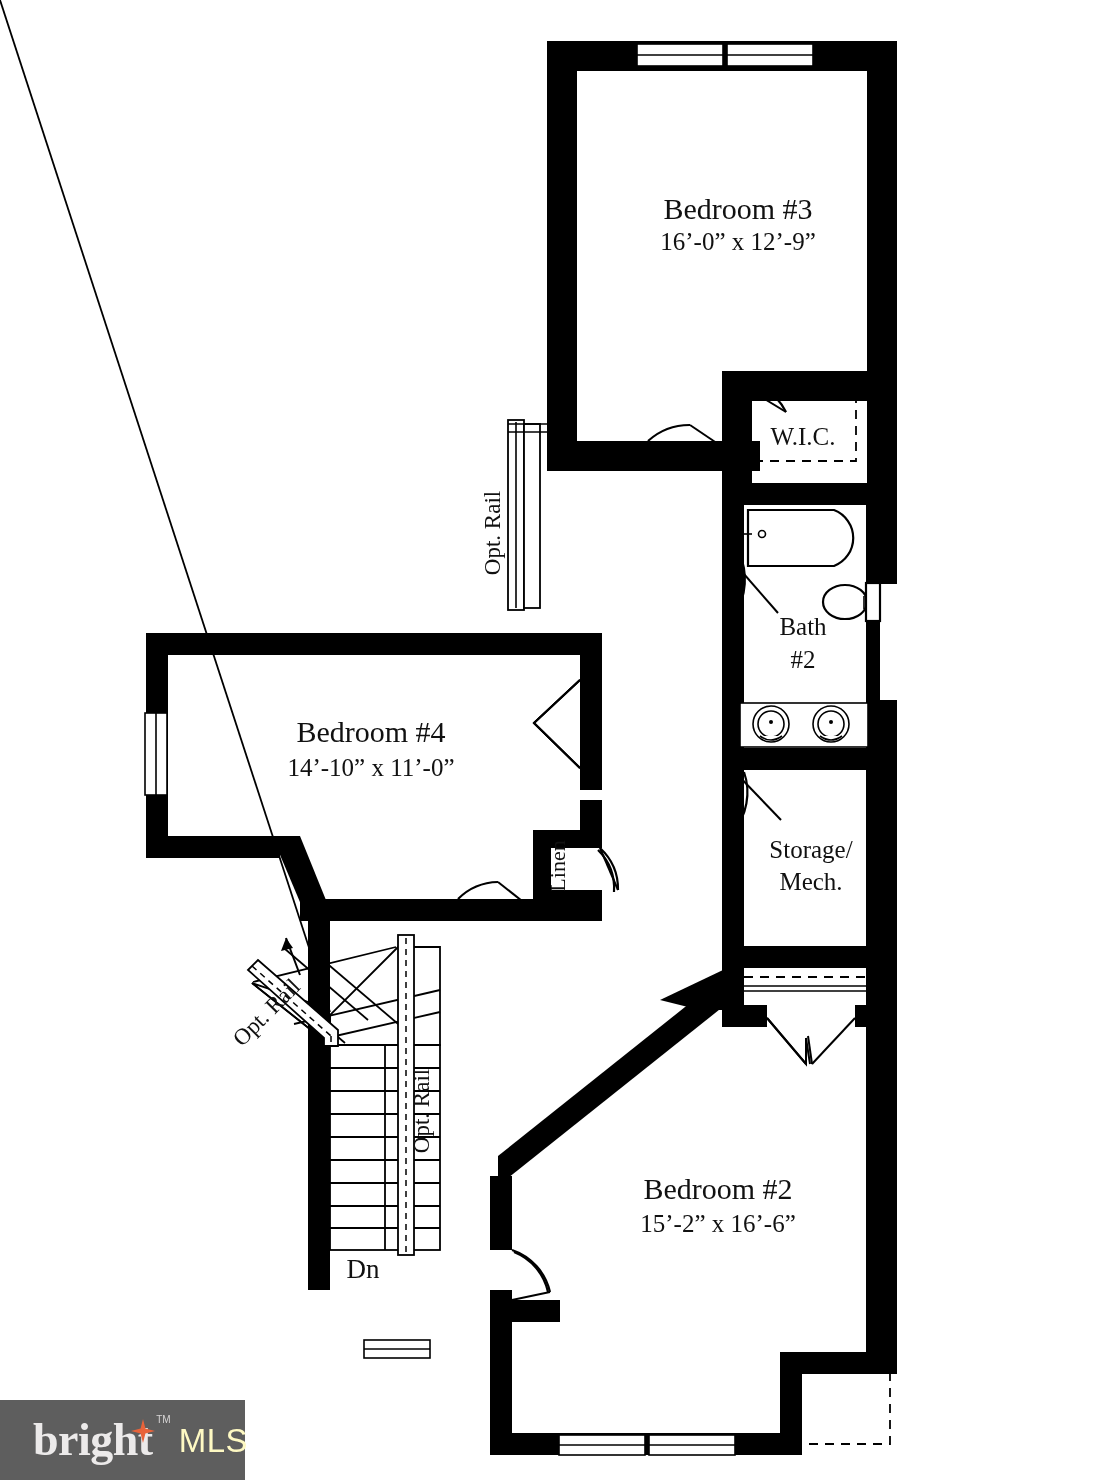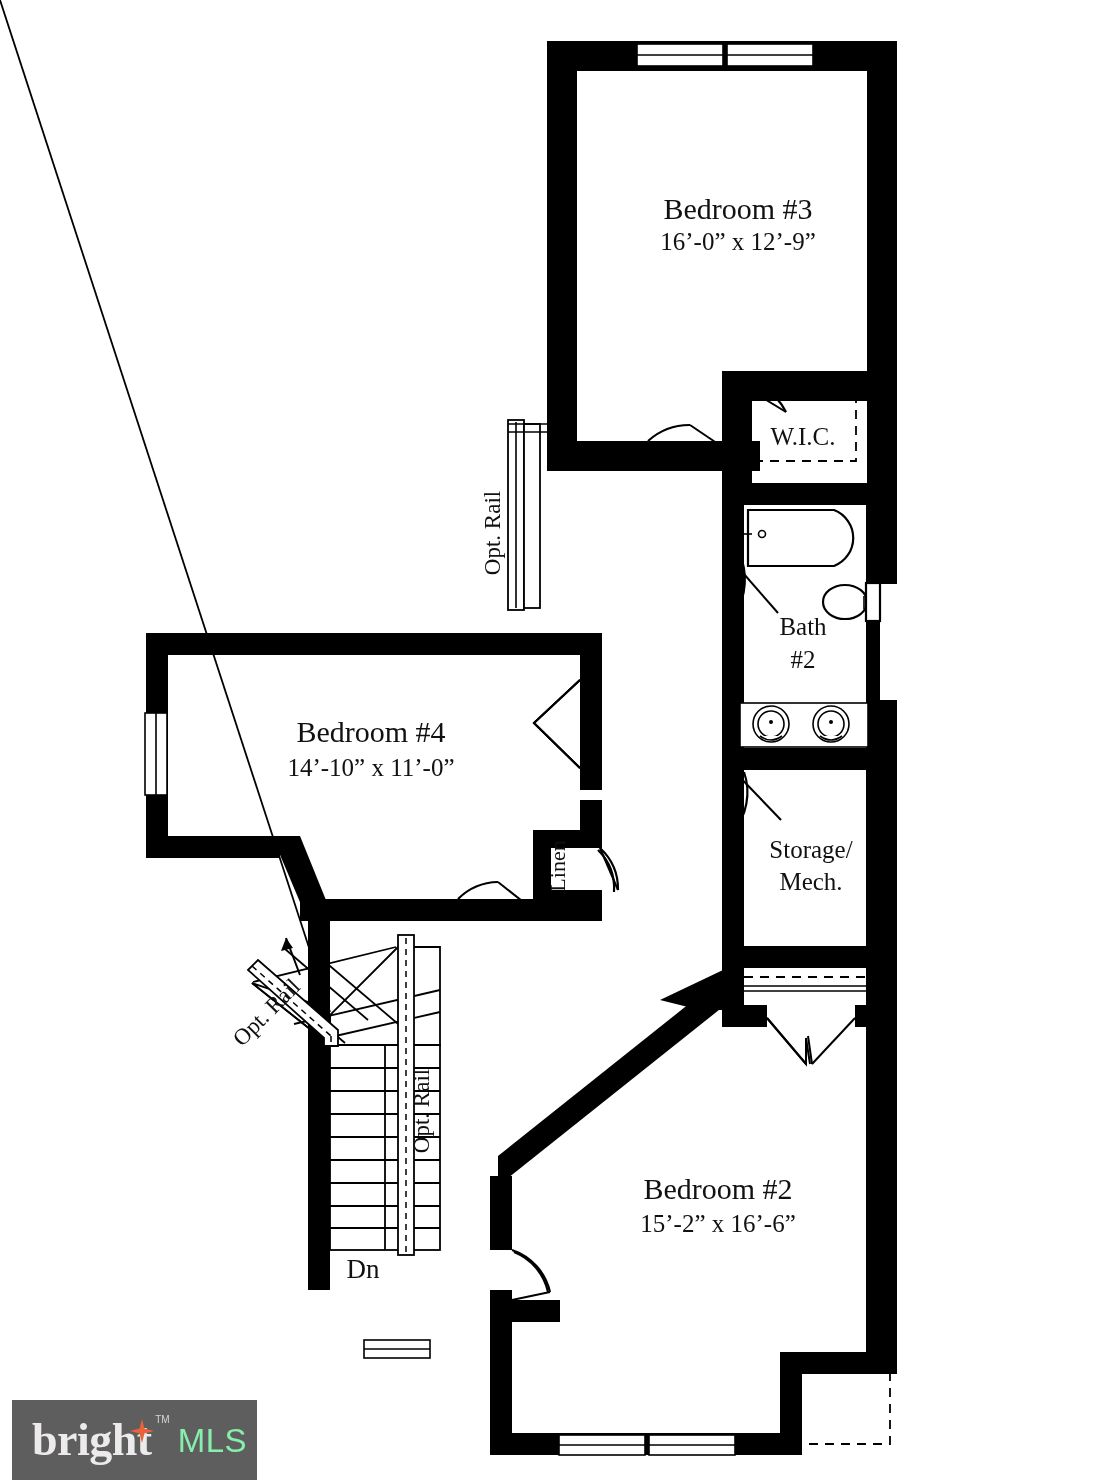--- a/index.html
+++ b/index.html
@@ -47,28 +47,28 @@
   .lbl-room { font-size: 30px; }
   .lbl-dim  { font-size: 25px; }
   .lbl-sm   { font-size: 25px; }
   .lbl-rail { font-size: 23px; }
   .lbl-linen{ font-size: 22px; }
   .lbl-dn   { font-size: 27px; }
 
   
   #watermark {
     position: absolute;
-    left: 12px;
+    left: 0;
     top: 1400px;
     width: 245px;
     height: 80px;
     display: flex;
     align-items: center;
     box-sizing: border-box;
-    padding-left: 20px;
+    padding-left: 33px;
   }
   #wm-bright {
     font-family: "Liberation Serif", "DejaVu Serif", serif;
     font-weight: bold;
     font-size: 46px;
     color: #eceaea;
     letter-spacing: -0.5px;
     position: relative;
     line-height: 1;
   }
@@ -387,14 +387,14 @@
 </div>
 
 <div id="watermark" style="background: rgb(94, 94, 94);">
   <span id="wm-bright" style="color: rgb(236, 234, 234);">
     <span>bright</span>
     <svg id="wm-star" viewBox="0 0 24 24">
       <path d="M12 0 L14.4 9.6 L24 12 L14.4 14.4 L12 24 L9.6 14.4 L0 12 L9.6 9.6 Z" fill="#e8633a"></path>
     </svg>
     <span id="wm-tm">TM</span>
   </span>
-  <span id="wm-mls" style="color: #86efac;">MLS</span>
+  <span id="wm-mls" style="color: #fef9c3;">MLS</span>
 </div>
 
 </body></html>

